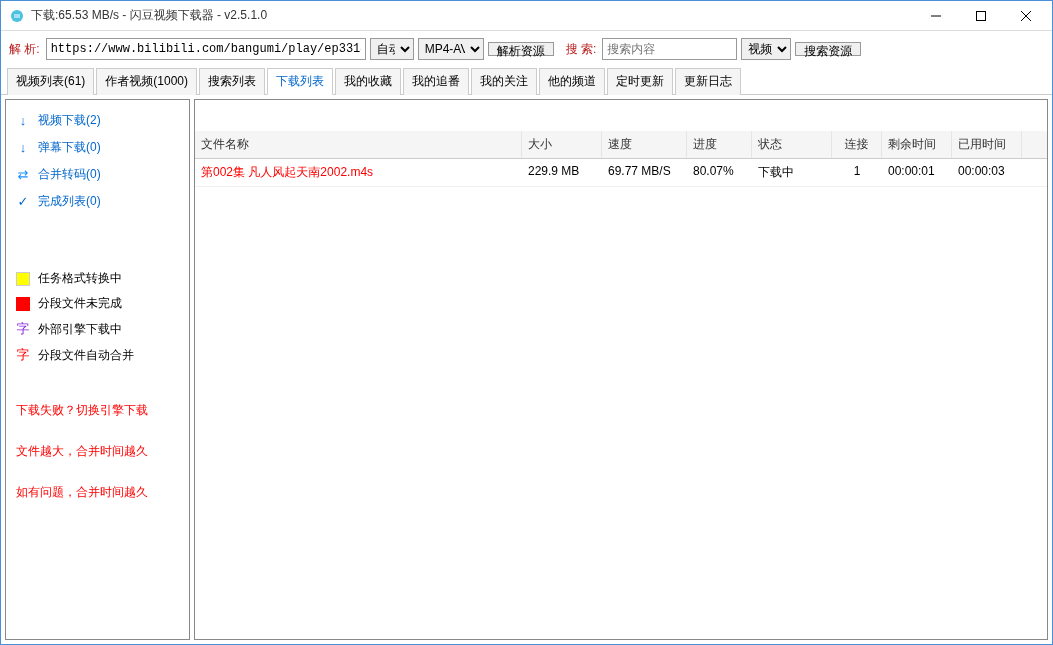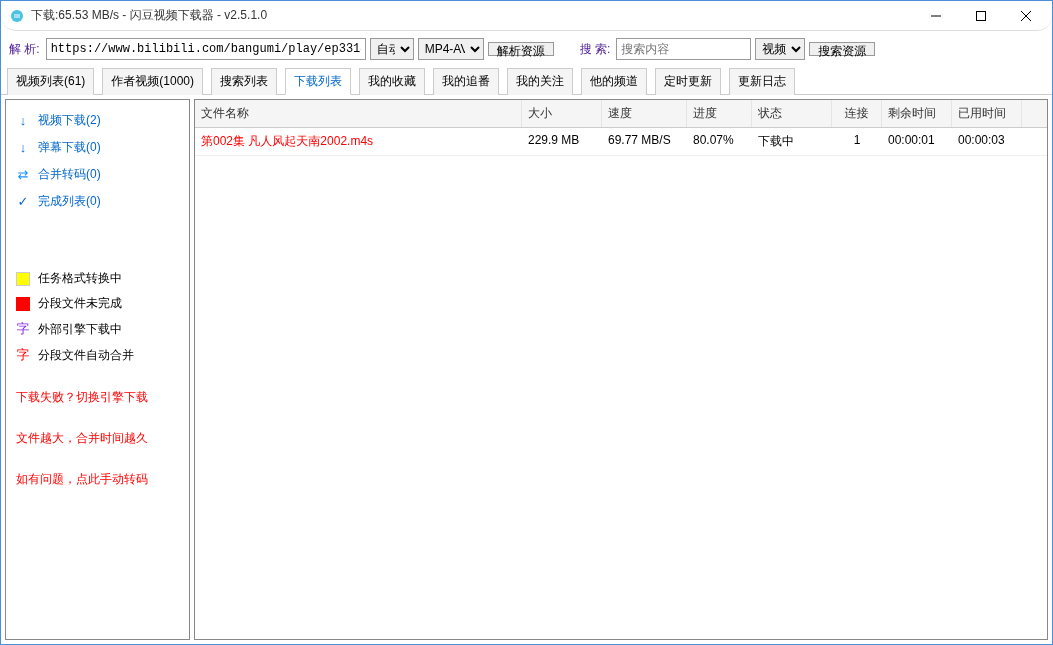--- a/index.html
+++ b/index.html
@@ -1,56 +1,56 @@
 <!DOCTYPE html>
 <html><head>
   <meta charset="utf-8">
   <style>
     * { box-sizing: border-box; margin: 0; padding: 0; }
     body { font-family: "Microsoft YaHei", SimSun, Arial, sans-serif; font-size: 12px; color: #000; background: #fff; overflow: hidden; }
     .window { width: 1053px; height: 645px; border: 1px solid #4a90d9; display: flex; flex-direction: column; background: #fff; }
-    .titlebar { height: 30px; display: flex; align-items: center; padding: 0 4px 0 8px; background: #fff; border-bottom: 1px solid #ddd; border-radius: 15px; }
+    .titlebar { height: 30px; display: flex; align-items: center; padding: 0 4px 0 8px; background: #fff; border-bottom: 1px solid #ddd; }
     .titlebar-icon { width: 16px; height: 16px; margin-right: 6px; display: flex; align-items: center; justify-content: center; }
     .titlebar-text { flex: 1; font-size: 12px; color: #333; }
     .win-controls { display: flex; }
     .win-btn { width: 45px; height: 28px; display: flex; align-items: center; justify-content: center; cursor: pointer; }
     .toolbar { height: 36px; display: flex; align-items: center; padding: 4px 8px; gap: 4px; background: #fff; }
-    .toolbar-label { color: #4c1d95; margin-right: 2px; }
+    .toolbar-label { color: #b91c1c; margin-right: 2px; }
     .url-input { width: 320px; height: 22px; border: 1px solid #999; padding: 0 4px; font-family: "Courier New", monospace; font-size: 12px; }
     .select-box { height: 22px; border: 1px solid #999; background: #f0f0f0; font-size: 12px; padding: 0 2px; }
     .select-auto { width: 44px; }
     .select-fmt { width: 66px; }
     .select-type { width: 50px; }
     .tool-btn { height: 14px; border: 1px solid #999; background: #f0f0f0; padding: 0 8px; cursor: pointer; font-size: 12px; }
     .search-input { width: 135px; height: 22px; border: 1px solid #999; padding: 0 4px; font-size: 12px; }
     .user-area { margin-left: auto; display: flex; align-items: center; gap: 8px; }
     .avatar { width: 26px; height: 26px; border-radius: 50%; background: #4a9fd8; display: flex; align-items: center; justify-content: center; color: #fff; }
     .user-text { display: flex; flex-direction: column; align-items: center; font-size: 12px; }
     .user-status { color: #333; }
     .user-links { display: flex; gap: 4px; }
     .user-links span { color: #0066cc; cursor: pointer; }
     .tabbar { display: flex; border-bottom: 1px solid #ccc; padding: 0 6px; background: #fff; }
-    .tab { padding: 4px 8px; border: 1px solid #ccc; border-bottom: none; margin-right: 8px; background: #f5f5f5; cursor: pointer; font-size: 12px; position: relative; top: 1px; }
+    .tab { padding: 4px 8px; border: 1px solid #ccc; border-bottom: none; margin-right: 2px; background: #f5f5f5; cursor: pointer; font-size: 12px; position: relative; top: 1px; }
     .tab.active { background: #fff; color: #0066cc; border-bottom: 1px solid #fff; }
     .content { flex: 1; display: flex; overflow: hidden; }
     .sidebar { width: 185px; border: 1px solid #888; margin: 4px 0 4px 4px; padding: 8px 0; display: flex; flex-direction: column; gap: 2px; overflow-y: auto; }
     .side-item { display: flex; align-items: center; padding: 4px 10px; gap: 8px; color: #0066cc; cursor: pointer; }
     .side-icon { width: 14px; display: flex; justify-content: center; font-size: 13px; }
     .legend-group { margin-top: 50px; }
     .legend-item { display: flex; align-items: center; padding: 4px 10px; gap: 8px; }
     .legend-box { width: 14px; height: 14px; }
     .legend-box.yellow { background: #ffff00; border: 1px solid #ccc; }
     .legend-box.red { background: #ff0000; }
     .legend-char { width: 14px; text-align: center; font-size: 13px; }
     .legend-char.purple { color: #8a2be2; }
     .legend-char.red { color: #ff0000; }
-    .help-group { margin-top: 17px; display: flex; flex-direction: column; gap: 20px; }
+    .help-group { margin-top: 30px; display: flex; flex-direction: column; gap: 20px; }
     .help-link { padding: 2px 10px; color: #ff0000; cursor: pointer; }
     .main { flex: 1; margin: 4px 4px 4px 4px; border: 1px solid #888; display: flex; flex-direction: column; overflow: hidden; }
-    .table-head { display: flex; background: #f5f5f5; border-bottom: 1px solid #ccc; }
+    .table-head { display: flex; background: #f5f5f5; border-bottom: 1px solid #ccc; margin-top: 31px; }
     .th, .td { padding: 5px 6px; font-size: 12px; overflow: hidden; white-space: nowrap; }
     .th { color: #333; border-right: 1px solid #e5e5e5; }
     .col-name { width: 327px; flex-shrink: 0; }
     .col-size { width: 80px; flex-shrink: 0; }
     .col-speed { width: 85px; flex-shrink: 0; }
     .col-prog { width: 65px; flex-shrink: 0; }
     .col-stat { width: 80px; flex-shrink: 0; }
     .col-conn { width: 50px; flex-shrink: 0; text-align: center; }
     .col-remain { width: 70px; flex-shrink: 0; }
     .col-used { width: 70px; flex-shrink: 0; }
@@ -89,21 +89,21 @@
         </div>
     </div>
   </div>
 
   <div class="toolbar">
     <span class="toolbar-label">解 析:</span>
     <input class="url-input" value="https://www.bilibili.com/bangumi/play/ep331432?spm_id" style="">
     <select class="select-box select-auto"><option>自动</option></select>
     <select class="select-box select-fmt"><option>MP4-AVC</option></select>
     <button class="tool-btn">解析资源</button>
-    <span class="toolbar-label" style="margin-left:22px">搜 索:</span>
+    <span class="toolbar-label" style="margin-left:8px">搜 索:</span>
     <input class="search-input" placeholder="搜索内容" style="">
     <select class="select-box select-type"><option>视频</option></select>
     <button class="tool-btn">搜索资源</button>
   </div>
 
   <div class="tabbar" id="tabbar">
       <div class="tab">视频列表(61)</div>
       <div class="tab">作者视频(1000)</div>
       <div class="tab">搜索列表</div>
       <div class="tab active">下载列表</div>
@@ -147,21 +147,21 @@
             <span>外部引擎下载中</span>
           </div>
           <div class="legend-item">
             <span class="legend-char red">字</span>
             <span>分段文件自动合并</span>
           </div>
         </div>
         <div class="help-group">
           <div class="help-link">下载失败？切换引擎下载</div>
           <div class="help-link">文件越大，合并时间越久</div>
-          <div class="help-link">如有问题，点此手动转码</div>
+          <div class="help-link">如有问题，合并时间越久</div>
         </div>
       </div>
     <div class="main">
       <div class="table-head">
         <div class="th col-name">文件名称</div>
         <div class="th col-size">大小</div>
         <div class="th col-speed">速度</div>
         <div class="th col-prog">进度</div>
         <div class="th col-stat">状态</div>
         <div class="th col-conn">连接</div>

